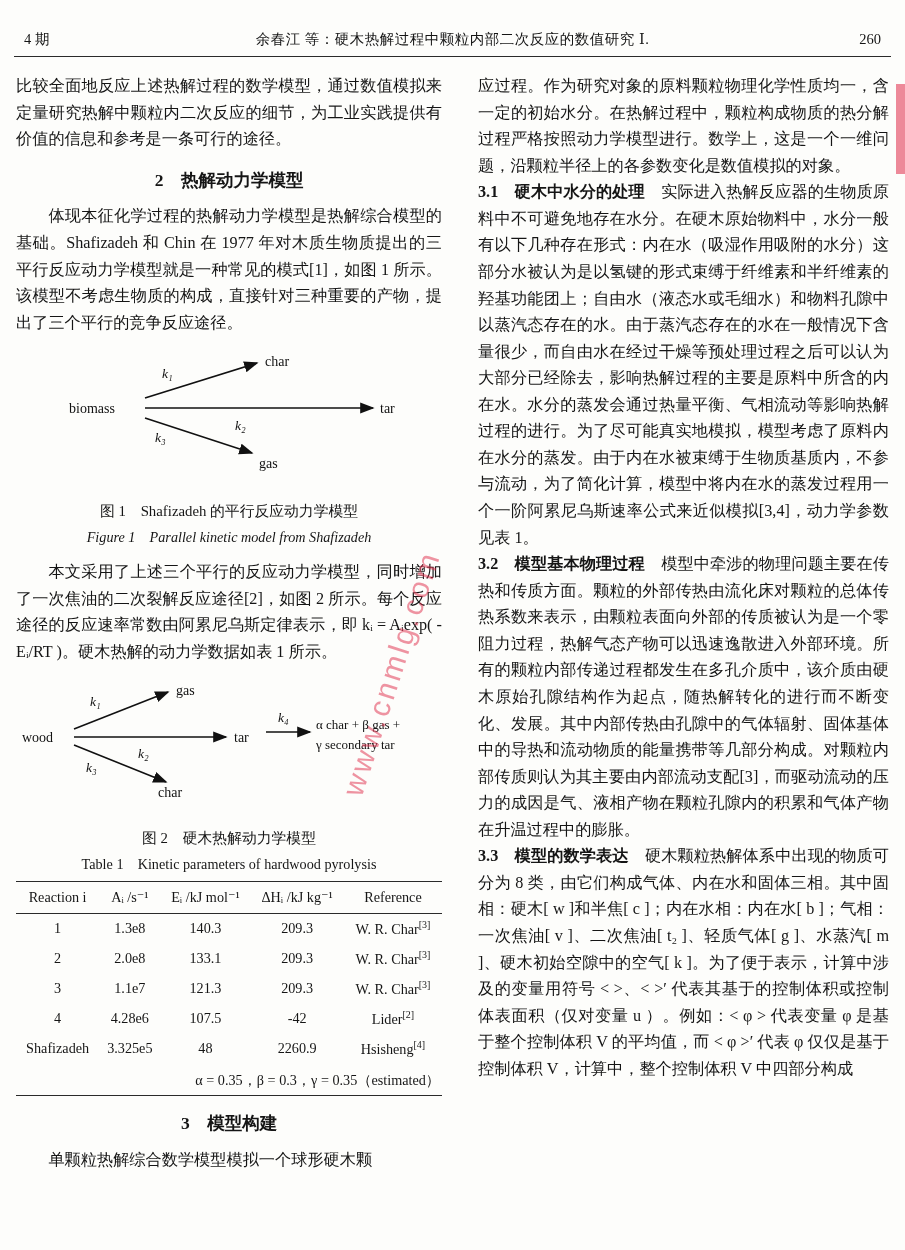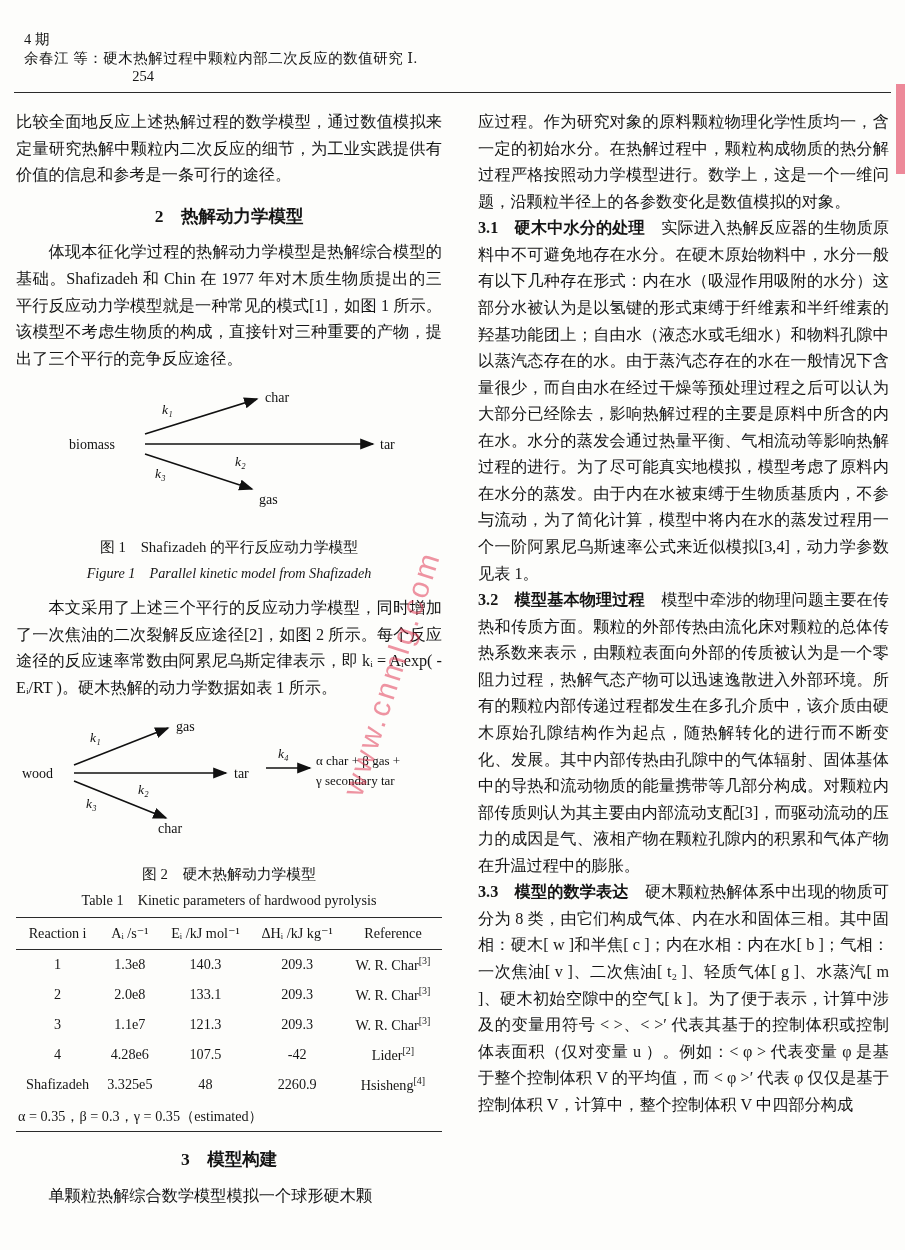--- a/index.html
+++ b/index.html
@@ -9,21 +9,20 @@
     overflow: hidden;
     background: #fdfdfb;
     color: #151515;
     font-family: "Liberation Serif", "DejaVu Serif", serif;
   }
   .header {
     display: flex;
     align-items: baseline;
     padding: 30px 24px 7px 24px;
     font-size: 14.5px;
-    flex-direction: column;
   }
   .header .issue { width: 130px; }
   .header .jtitle { flex: 1; text-align: center; letter-spacing: 0.5px; }
   .header .pageno { width: 130px; text-align: right; }
   .rule { border-bottom: 1.6px solid #2a2a2a; margin: 0 14px; }
   .columns { display: flex; gap: 36px; padding: 16px 16px 0 16px; }
   .col { width: 426px; font-size: 16.2px; line-height: 1.64; text-align: justify; }
   p.body { text-indent: 2em; }
   p.cont { text-indent: 0; }
   .h2 { font-size: 17.5px; font-weight: bold; text-align: center; margin: 13px 0 9px 0; }
@@ -44,21 +43,21 @@
   }
   table.kin th {
     border-bottom: 1px solid #2a2a2a;
     font-weight: normal;
     padding: 4px 2px;
     text-align: center;
     white-space: nowrap;
   }
   table.kin td { padding: 3px 2px; text-align: center; }
   table.kin sup { font-size: 10px; }
-  tr.note-row td { text-align: left; padding-top: 5px; }
+  tr.note-row td { text-align: right; padding-top: 5px; }
   .svgtxt { font-family: "Liberation Serif", "DejaVu Serif", serif; font-size: 14px; fill: #111; }
   .svgk { font-family: "Liberation Serif", "DejaVu Serif", serif; font-size: 13.5px; font-style: italic; fill: #111; }
   .svgsmall { font-family: "Liberation Serif", "DejaVu Serif", serif; font-size: 13px; fill: #111; }
   .watermark {
     position: absolute;
     left: 352px;
     top: 778px;
     transform: rotate(-72deg);
     transform-origin: 0 50%;
     font-size: 30px;
@@ -77,21 +76,21 @@
     background: rgba(224, 42, 72, 0.55);
     pointer-events: none;
   }
 </style>
 </head>
 <body>
 
 <div class="header">
   <div class="issue">4 期</div>
   <div class="jtitle">余春江 等：硬木热解过程中颗粒内部二次反应的数值研究 Ⅰ.</div>
-  <div class="pageno">254</div>
+  <div class="pageno">260</div>
 </div>
 <div class="rule"></div>
 
 <div class="columns">
 
   <div class="col">
     <p class="body cont">比较全面地反应上述热解过程的数学模型，通过数值模拟来定量研究热解中颗粒内二次反应的细节，为工业实践提供有价值的信息和参考是一条可行的途径。</p>
 
     <div class="h2">2　热解动力学模型</div>
 

